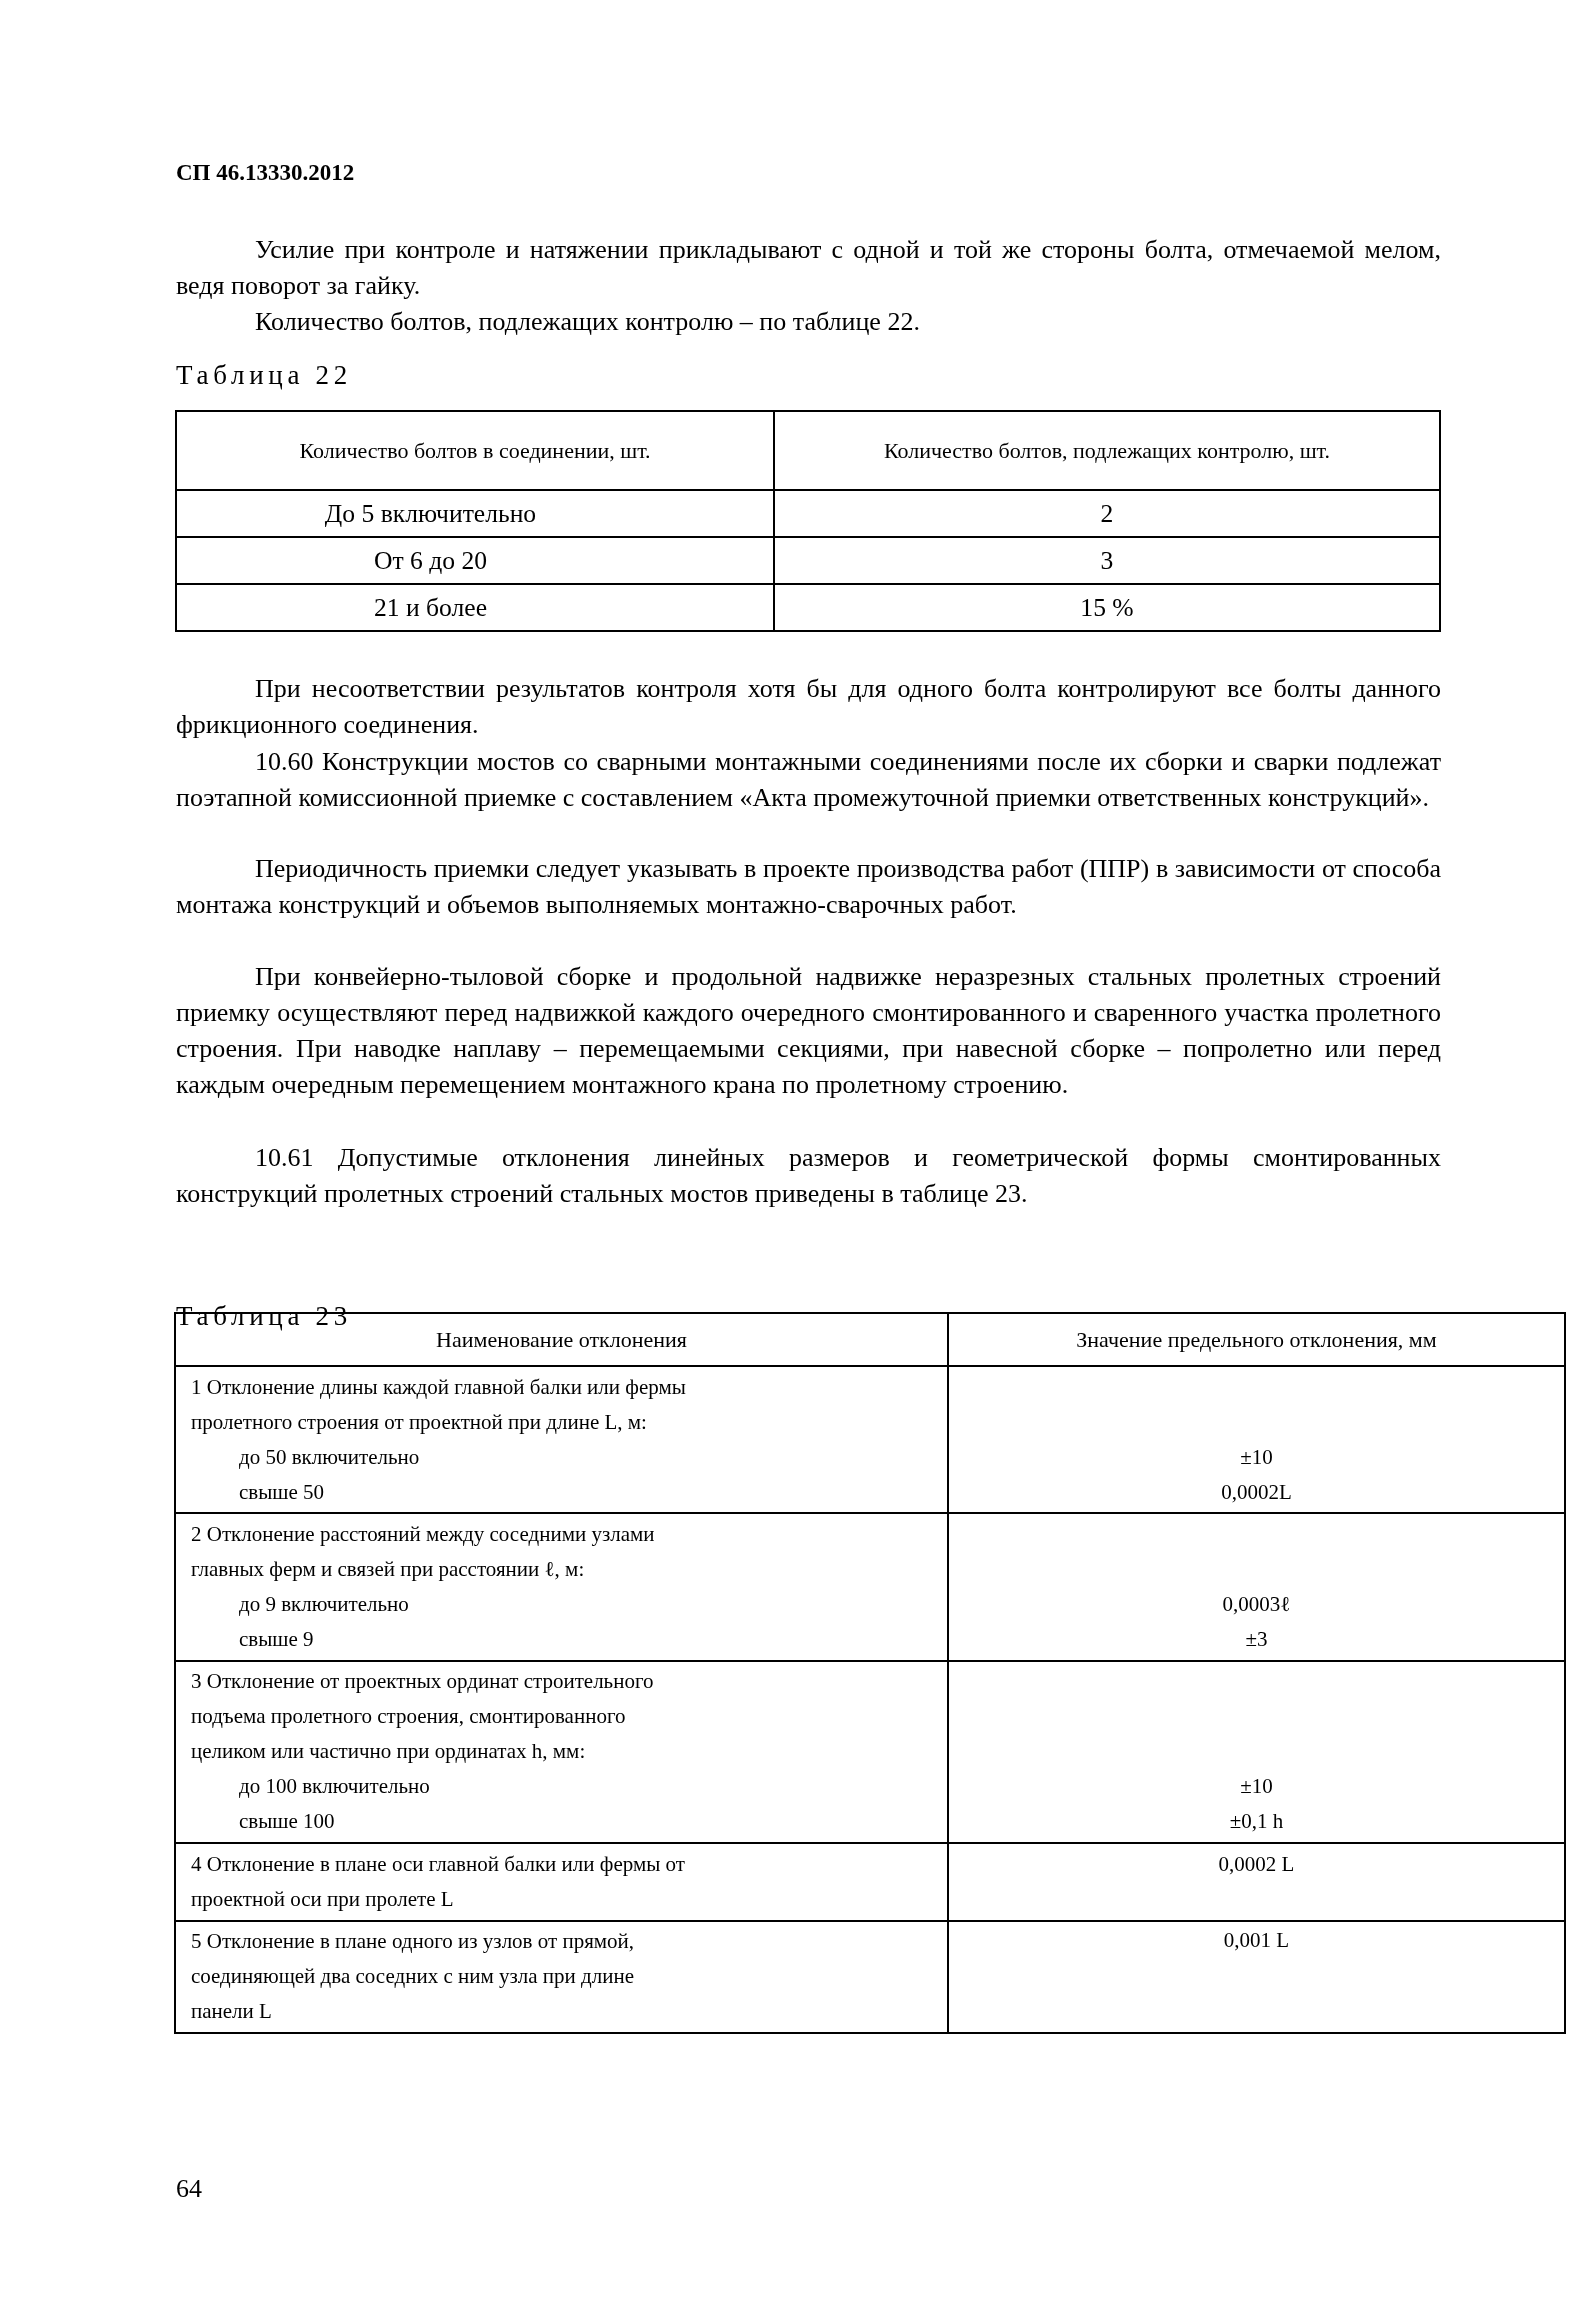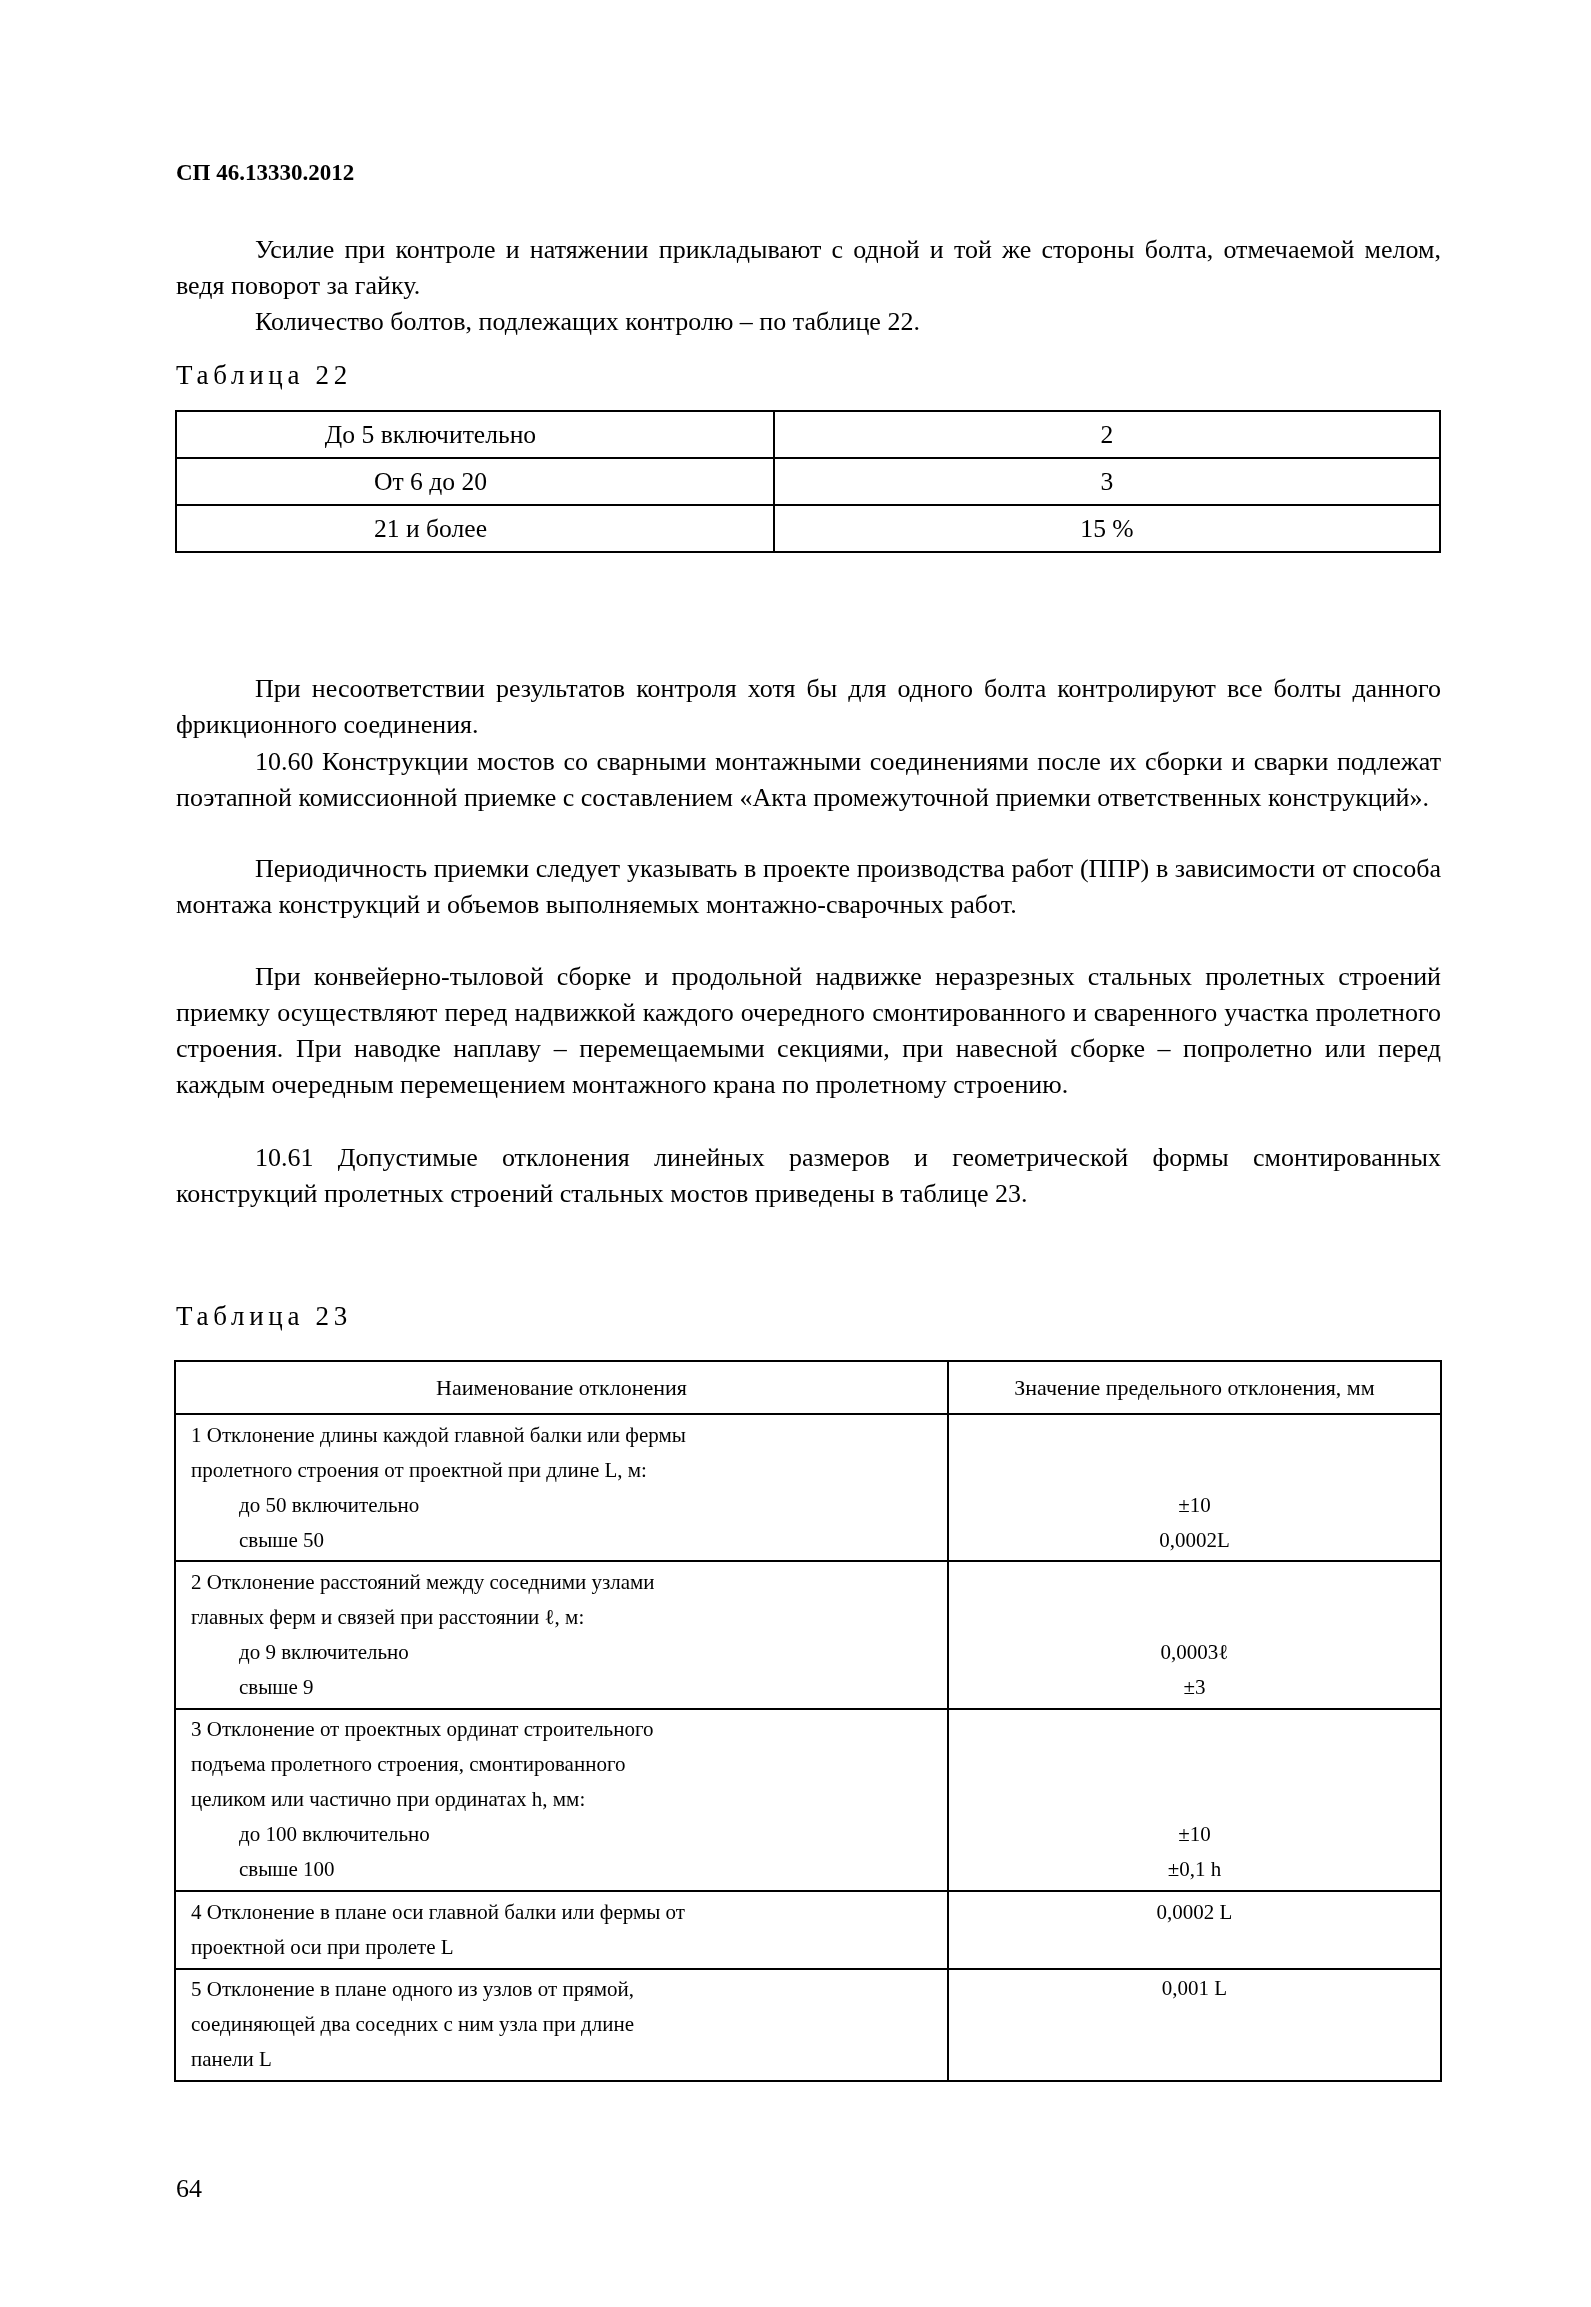--- a/index.html
+++ b/index.html
@@ -19,21 +19,21 @@
     position:absolute; border-collapse:collapse; table-layout:fixed;
   }
   table.t td, table.t th {
     border:2px solid #000; padding:0; font-weight:normal;
   }
   #t22 { left:175px; top:410px; width:1266px; }
   #t22 th { height:77px; font-size:22px; text-align:center; }
   #t22 td { height:45px; font-size:25.6px; }
   #t22 td.c1 { text-align:center; padding-right:89px; }
   #t22 td.c2 { text-align:center; }
-  #t23 { left:174px; top:1360px; width:1268px; }
+  #t23 { left:174px; top:1312px; width:1392px; }
   #t23 th { height:51px; font-size:22px; text-align:center; }
   #t23 td { vertical-align:top; font-size:21px; line-height:35px; }
   #t23 td.name { padding:2.7px 0 2.7px 15px; }
   #t23 td.val { text-align:center;margin-left:13px; }
   .sub { padding-left:48px; }
   .gap { height:35px; }
   .page-num { left:176px; top:2174px; font-size:26px; }
 </style>
 </head>
 <body>
@@ -44,20 +44,24 @@
 <div class="para" style="top:304px;"><span class="indent"></span><span>Количество болтов, подлежащих контролю – по таблице 22.</span></div>
 
 <div class="abs table-caption" style="top:360px;">Таблица 22</div>
 
 <table class="t" id="t22">
   <colgroup>
       <col style="width:598px">
       <col>
     </colgroup>
   <tbody>
+      <tr>
+    <th>Количество болтов в соединении, шт.</th>
+    <th>Количество болтов, подлежащих контролю, шт.</th>
+  </tr>
   <tr>
     <td class="c1">До 5 включительно</td>
     <td class="c2">2</td>
   </tr>
   <tr>
     <td class="c1">От 6 до 20</td>
     <td class="c2">3</td>
   </tr>
   <tr>
     <td class="c1">21 и более</td>

